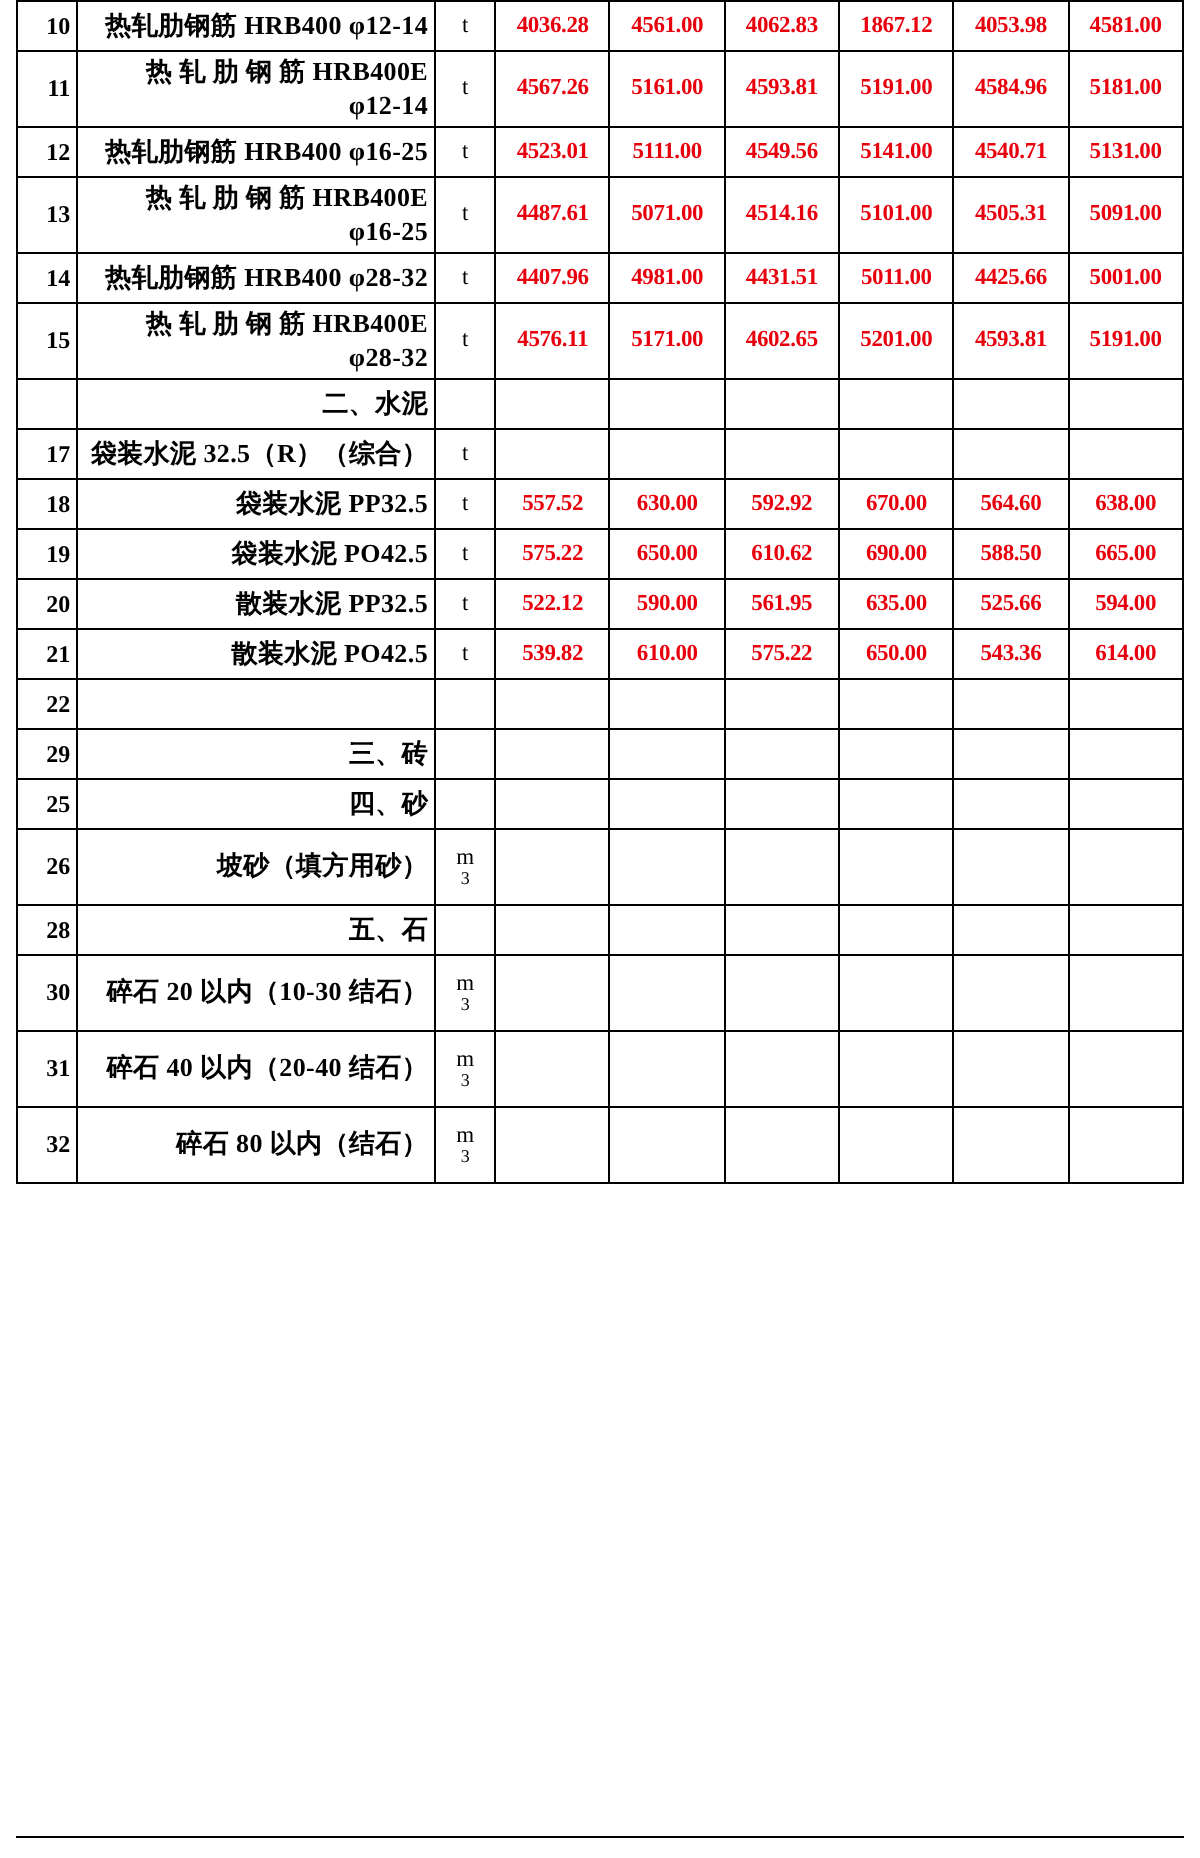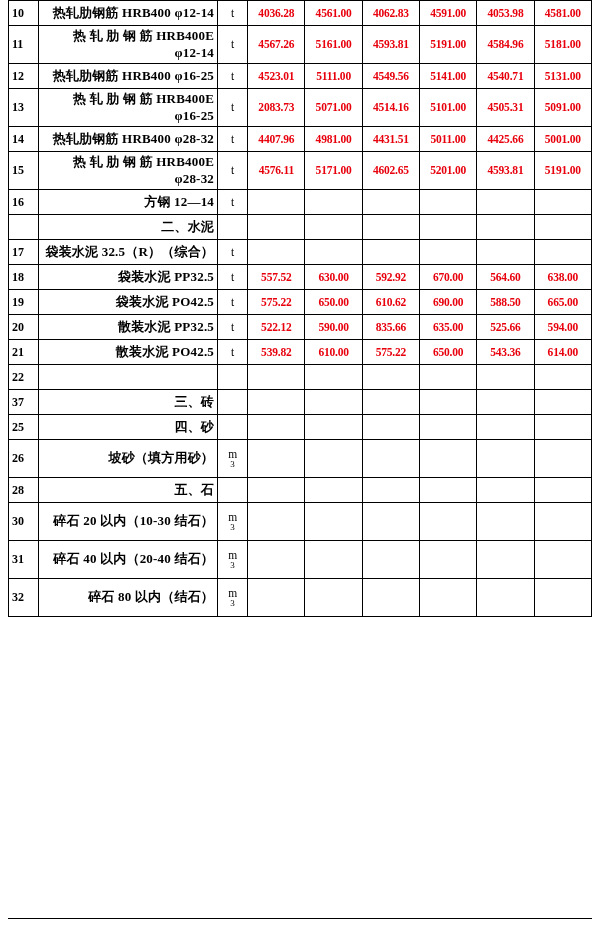--- a/index.html
+++ b/index.html
@@ -33,21 +33,21 @@
     border:1px solid #000;
     padding:2px 3px;
     font-size:11.5px;
     line-height:1.25;
     vertical-align:middle;
     height:25px;
     box-sizing:border-box;
     overflow:hidden;
   }
   td.idx{
-    text-align:left;
+    text-align:right;
     font-weight:bold;
     font-size:12px;
   }
   td.name{
     text-align:right;
     font-weight:bold;
     font-size:13px;
     padding-left:6px;
     letter-spacing:0.2px;
   }
@@ -103,21 +103,21 @@
         <col class="c-val">
     </colgroup>
     <tbody>
         <tr>
           <td class="idx">10</td>
           <td class="name">热轧肋钢筋 HRB400 φ12-14</td>
           <td class="unit">t</td>
           <td class="val">4036.28</td>
           <td class="val">4561.00</td>
           <td class="val">4062.83</td>
-          <td class="val">4591.00</td>
+          <td class="val">1867.12</td>
           <td class="val">4053.98</td>
           <td class="val">4581.00</td>
         </tr>
         <tr class="h-tall">
           <td class="idx">11</td>
           <td class="name">热 轧 肋 钢 筋  HRB400E φ12-14</td>
           <td class="unit">t</td>
           <td class="val">4567.26</td>
           <td class="val">5161.00</td>
           <td class="val">4593.81</td>
@@ -133,21 +133,21 @@
           <td class="val">5111.00</td>
           <td class="val">4549.56</td>
           <td class="val">5141.00</td>
           <td class="val">4540.71</td>
           <td class="val">5131.00</td>
         </tr>
         <tr class="h-tall">
           <td class="idx">13</td>
           <td class="name">热 轧 肋 钢 筋  HRB400E φ16-25</td>
           <td class="unit">t</td>
-          <td class="val">2083.73</td>
+          <td class="val">4487.61</td>
           <td class="val">5071.00</td>
           <td class="val">4514.16</td>
           <td class="val">5101.00</td>
           <td class="val">4505.31</td>
           <td class="val">5091.00</td>
         </tr>
         <tr>
           <td class="idx">14</td>
           <td class="name">热轧肋钢筋 HRB400 φ28-32</td>
           <td class="unit">t</td>
@@ -163,31 +163,20 @@
           <td class="name">热 轧 肋 钢 筋  HRB400E φ28-32</td>
           <td class="unit">t</td>
           <td class="val">4576.11</td>
           <td class="val">5171.00</td>
           <td class="val">4602.65</td>
           <td class="val">5201.00</td>
           <td class="val">4593.81</td>
           <td class="val">5191.00</td>
         </tr>
         <tr>
-          <td class="idx">16</td>
-          <td class="name">方钢 12—14</td>
-          <td class="unit">t</td>
-          <td class="val"></td>
-          <td class="val"></td>
-          <td class="val"></td>
-          <td class="val"></td>
-          <td class="val"></td>
-          <td class="val"></td>
-        </tr>
-        <tr>
           <td class="idx"></td>
           <td class="name indent">二、水泥</td>
           <td class="unit"></td>
           <td class="val"></td>
           <td class="val"></td>
           <td class="val"></td>
           <td class="val"></td>
           <td class="val"></td>
           <td class="val"></td>
         </tr>
@@ -223,21 +212,21 @@
           <td class="val">690.00</td>
           <td class="val">588.50</td>
           <td class="val">665.00</td>
         </tr>
         <tr>
           <td class="idx">20</td>
           <td class="name">散装水泥 PP32.5</td>
           <td class="unit">t</td>
           <td class="val">522.12</td>
           <td class="val">590.00</td>
-          <td class="val">835.66</td>
+          <td class="val">561.95</td>
           <td class="val">635.00</td>
           <td class="val">525.66</td>
           <td class="val">594.00</td>
         </tr>
         <tr>
           <td class="idx">21</td>
           <td class="name">散装水泥 PO42.5</td>
           <td class="unit">t</td>
           <td class="val">539.82</td>
           <td class="val">610.00</td>
@@ -251,21 +240,21 @@
           <td class="name"></td>
           <td class="unit"></td>
           <td class="val"></td>
           <td class="val"></td>
           <td class="val"></td>
           <td class="val"></td>
           <td class="val"></td>
           <td class="val"></td>
         </tr>
         <tr>
-          <td class="idx">37</td>
+          <td class="idx">29</td>
           <td class="name indent">三、砖</td>
           <td class="unit"></td>
           <td class="val"></td>
           <td class="val"></td>
           <td class="val"></td>
           <td class="val"></td>
           <td class="val"></td>
           <td class="val"></td>
         </tr>
         <tr>

